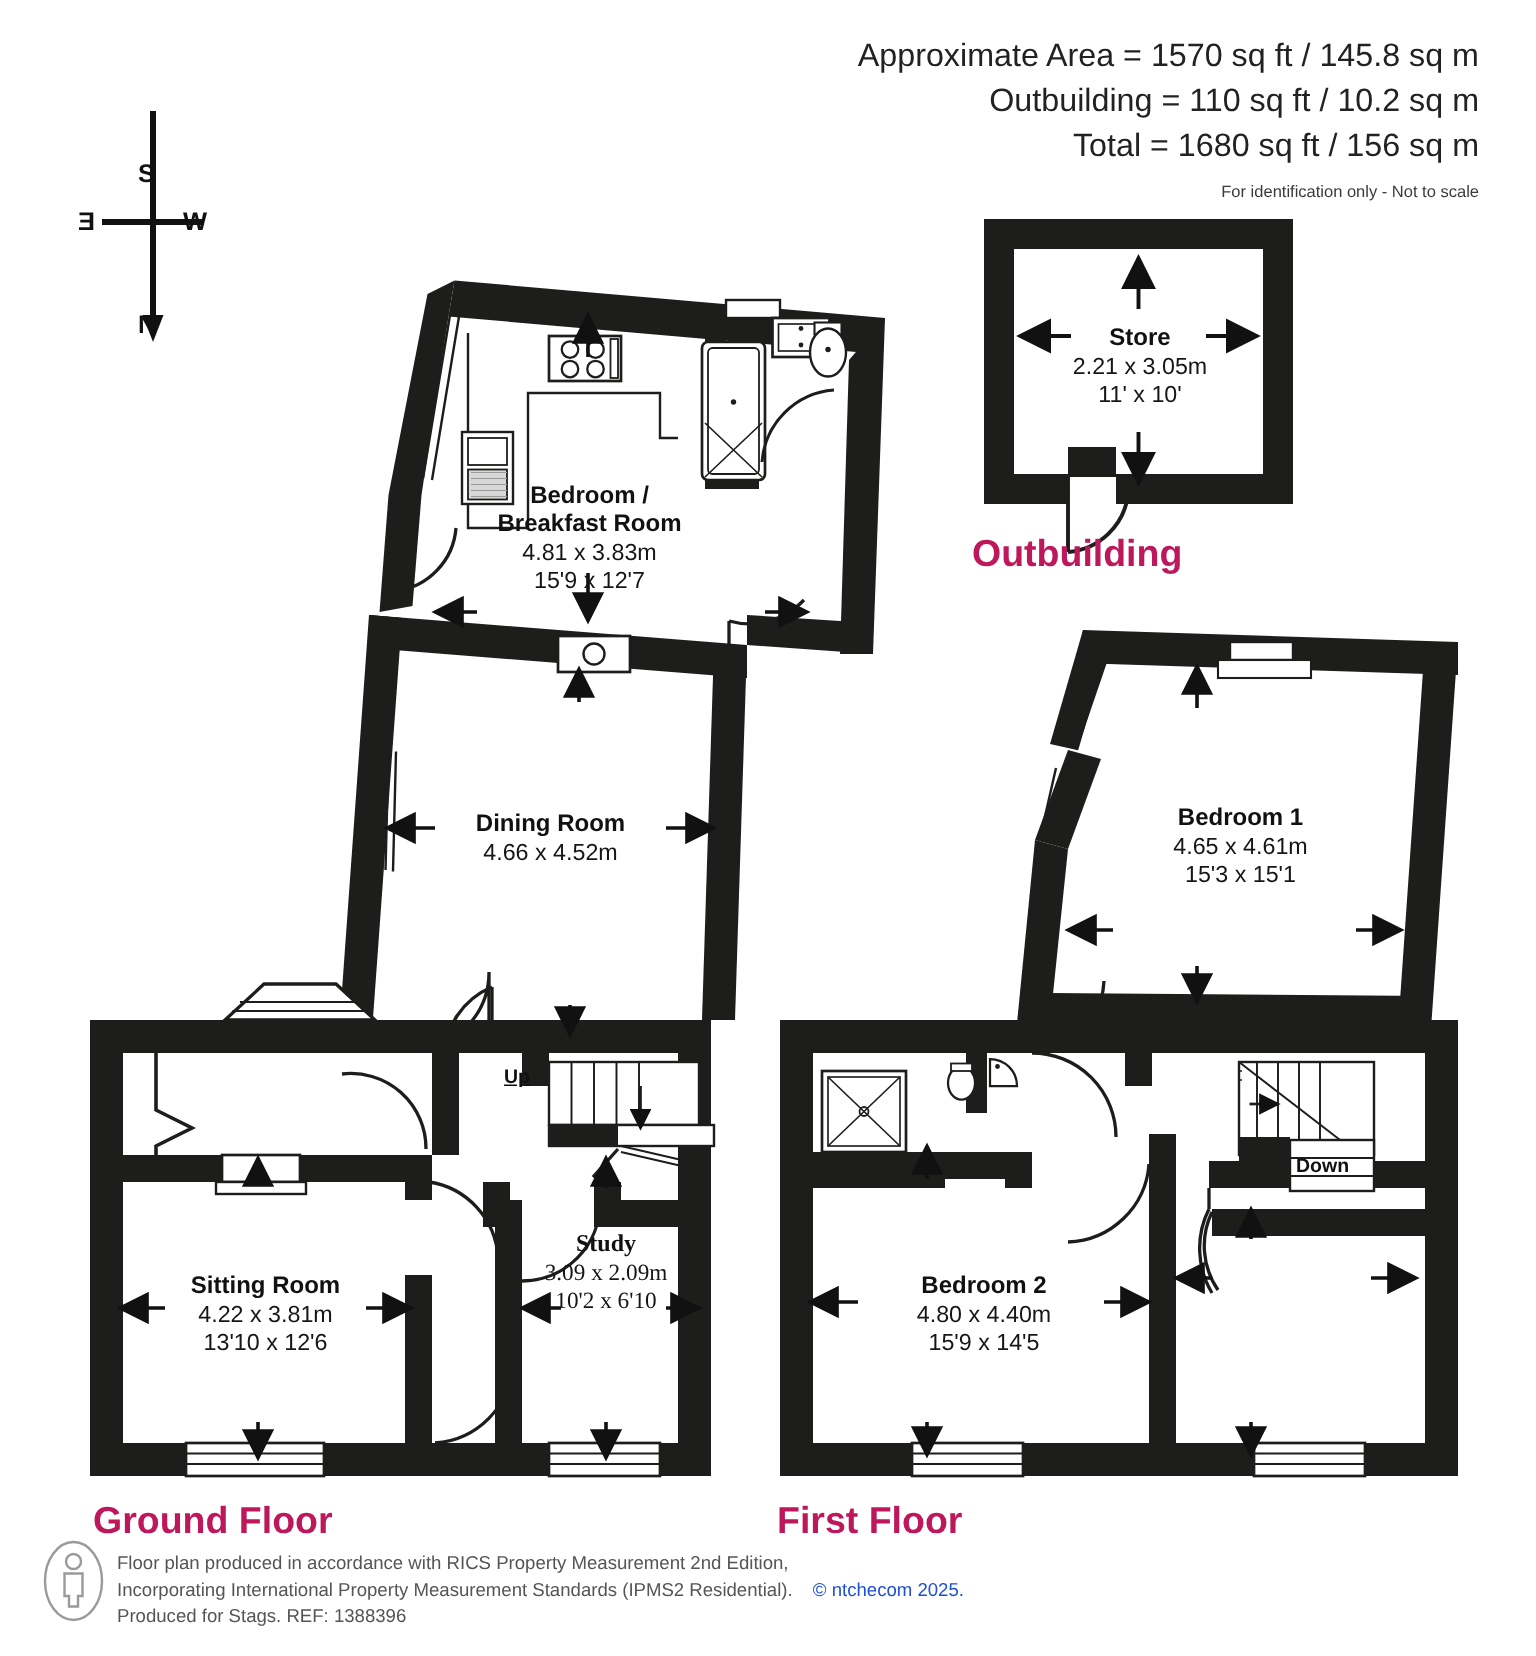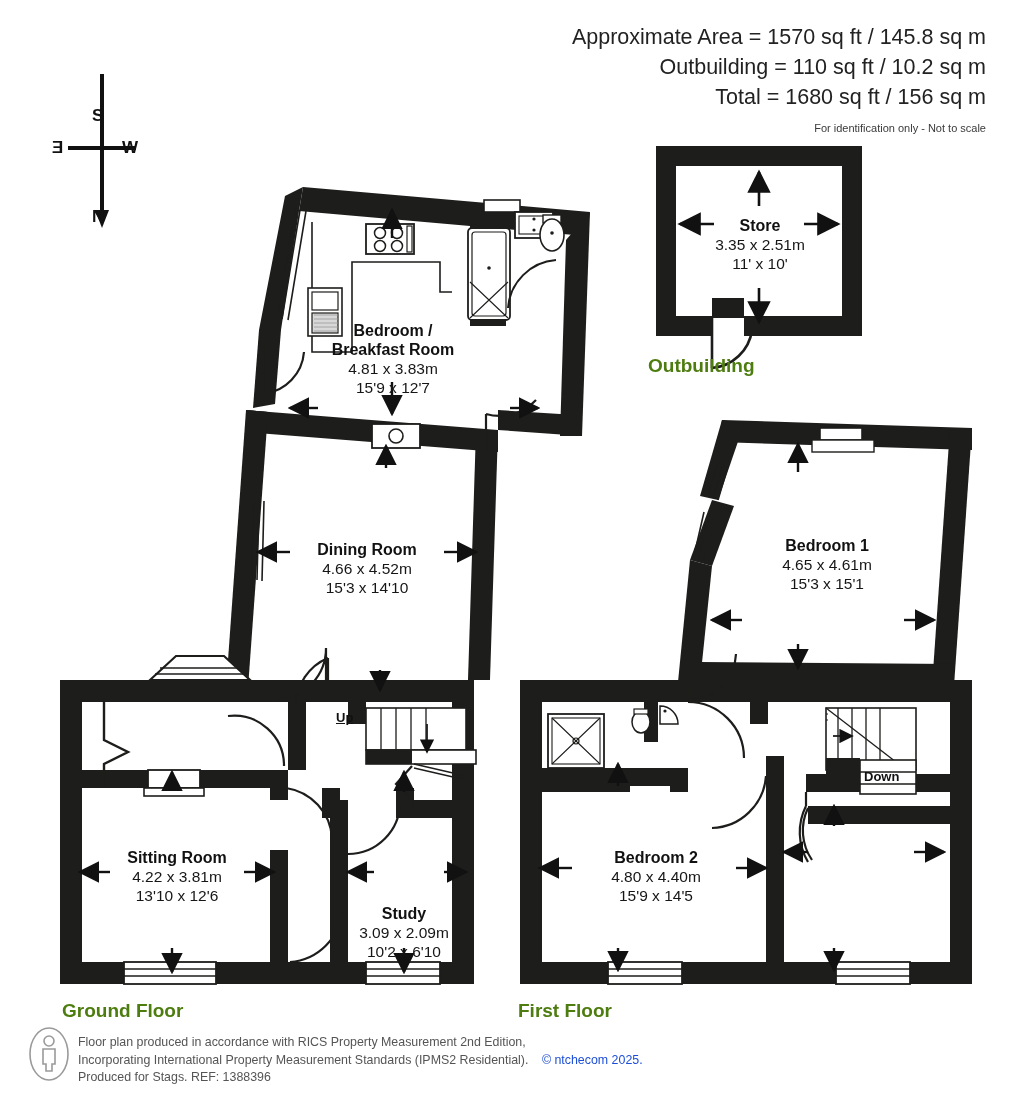--- a/index.html
+++ b/index.html
@@ -23,21 +23,21 @@
   #compass .lbl.s{left:48px;top:54px;}
   #compass .lbl.n{left:48px;top:155px;}
   #compass .lbl.e{left:8px;top:86px;transform:scaleX(-1);}
   #compass .lbl.w{left:78px;top:86px;}
 
   
   .roomlabel{position:absolute;text-align:center;white-space:nowrap;}
   .roomlabel .rn{font-size:16px;font-weight:bold;line-height:19px;color:#111;}
   .roomlabel .rd{font-size:15.5px;line-height:19px;color:#161616;}
 
-  .plantitle{position:absolute;font-size:19px;font-weight:bold;color:#4d7c0f;white-space:nowrap;}
+  .plantitle{position:absolute;font-size:25px;font-weight:bold;color:#be185d;white-space:nowrap;}
   .minilabel{position:absolute;font-size:13px;font-weight:bold;color:#111;white-space:nowrap;}
 
   
   #footer{position:absolute;left:28px;top:1024px;width:960px;}
   #footer .ficon{position:absolute;left:0px;top:2px;width:42px;height:56px;}
   #footer .ftxt{position:absolute;left:50px;top:10px;}
   #footer .ftxt div{font-size:12.4px;line-height:17.5px;color:#555;white-space:nowrap;}
   #footer .ftxt .cp{color:#1d4ed8;}
 </style>
 </head>
@@ -373,51 +373,50 @@
   <div class="roomlabel" style="left:268px;top:321px;width:250px;">
     <div class="rn">Bedroom /</div>
     <div class="rn">Breakfast Room</div>
     <div class="rd">4.81 x 3.83m</div>
     <div class="rd">15'9 x 12'7</div>
   </div>
 
   <div class="roomlabel" style="left:243px;top:540px;width:248px;">
     <div class="rn">Dining Room</div>
     <div class="rd">4.66 x 4.52m</div>
-    <div class="rd">15'3 x 14'10</div>
   </div>
 
   <div class="roomlabel" style="left:54px;top:848px;width:246px;">
     <div class="rn">Sitting Room</div>
     <div class="rd">4.22 x 3.81m</div>
     <div class="rd">13'10 x 12'6</div>
   </div>
 
-  <div class="roomlabel" style="left:318px;top:904px;width:172px;">
+  <div class="roomlabel" style="left:318px;top:820px;width:172px;font-family:Liberation Serif, serif;">
     <div class="rn">Study</div>
     <div class="rd">3.09 x 2.09m</div>
     <div class="rd">10'2 x 6'10</div>
   </div>
 
   <div class="roomlabel" style="left:712px;top:536px;width:230px;">
     <div class="rn">Bedroom 1</div>
     <div class="rd">4.65 x 4.61m</div>
     <div class="rd">15'3 x 15'1</div>
   </div>
 
   <div class="roomlabel" style="left:542px;top:848px;width:228px;">
     <div class="rn">Bedroom 2</div>
     <div class="rd">4.80 x 4.40m</div>
     <div class="rd">15'9 x 14'5</div>
   </div>
 
 
   <div class="roomlabel" style="left:665px;top:216px;width:190px;">
     <div class="rn">Store</div>
-    <div class="rd">3.35 x 2.51m</div>
+    <div class="rd">2.21 x 3.05m</div>
     <div class="rd">11' x 10'</div>
   </div>
 
   <span class="minilabel" style="left:336px;top:710px;text-decoration:underline;">Up</span>
   <span class="minilabel" style="left:864px;top:769px;">Down</span>
 
   <span class="plantitle" style="left:62px;top:1000px;text-align:center;">Ground Floor</span>
   <span class="plantitle" style="left:518px;top:1000px;">First Floor</span>
   <span class="plantitle" style="left:648px;top:355px;">Outbuilding</span>
 

